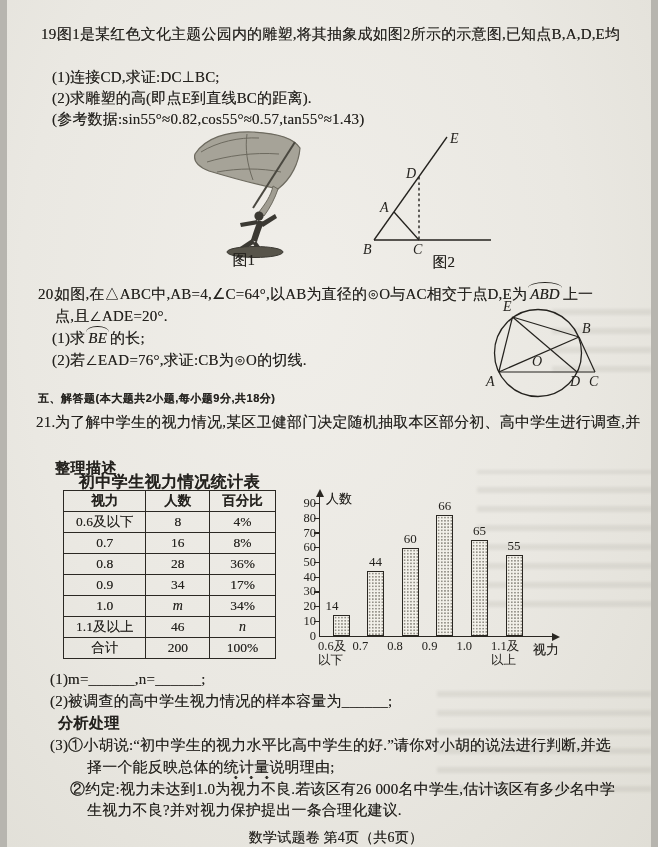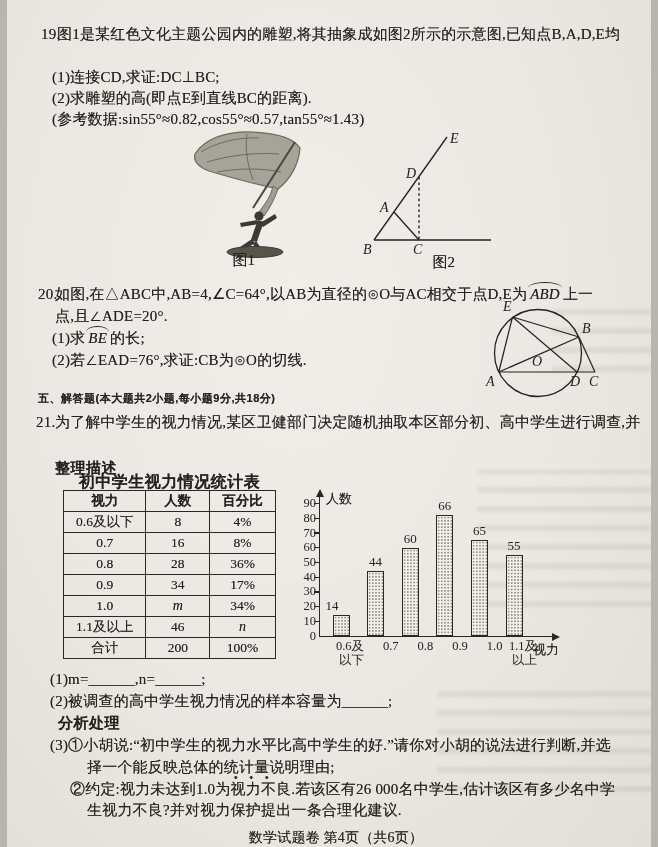--- a/index.html
+++ b/index.html
@@ -37,21 +37,21 @@
   .arrow-right{position:absolute;width:0;height:0;border-top:4px solid transparent;
      border-bottom:4px solid transparent;border-left:8px solid #2a2722;}
   .ctext{position:absolute;font-size:13px;text-shadow:0 0 .4px rgba(20,18,14,.5);}
   .ytick-label{position:absolute;width:24px;text-align:right;font-size:12.5px;}
   .ytick-dash{position:absolute;width:6px;height:1.3px;background:#2a2722;}
   .bar{position:absolute;box-sizing:border-box;border:1.3px solid #2a2722;
      background-color:#f2f0e9;
      background-image:radial-gradient(rgba(70,66,56,.55) .6px,transparent 1.1px);
      background-size:3.2px 3.2px;}
   .bar-val{position:absolute;width:34px;text-align:center;font-size:13px;}
-  .xcat{position:absolute;width:46px;text-align:right;font-size:12.5px;line-height:13.5px;
+  .xcat{position:absolute;width:46px;text-align:left;font-size:12.5px;line-height:13.5px;
      white-space:pre-line;}
   
   .ghost{position:absolute;opacity:.09;filter:blur(1.6px);pointer-events:none;
      background:repeating-linear-gradient(0deg,transparent 0 13px,#5c594e 13px 19px);}
   svg text{font-family:"Liberation Serif",serif;font-style:italic;
      fill:#24221e;font-size:14px;}
 </style>
 </head>
 <body>
 

